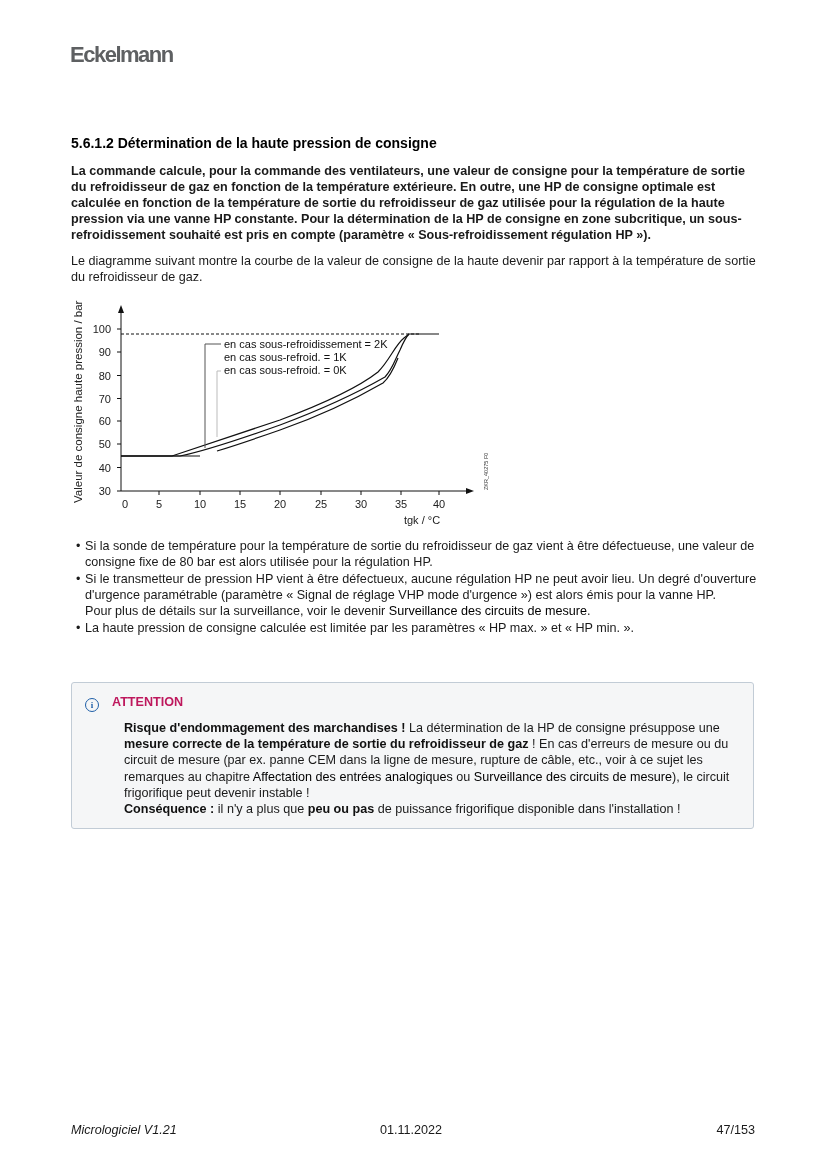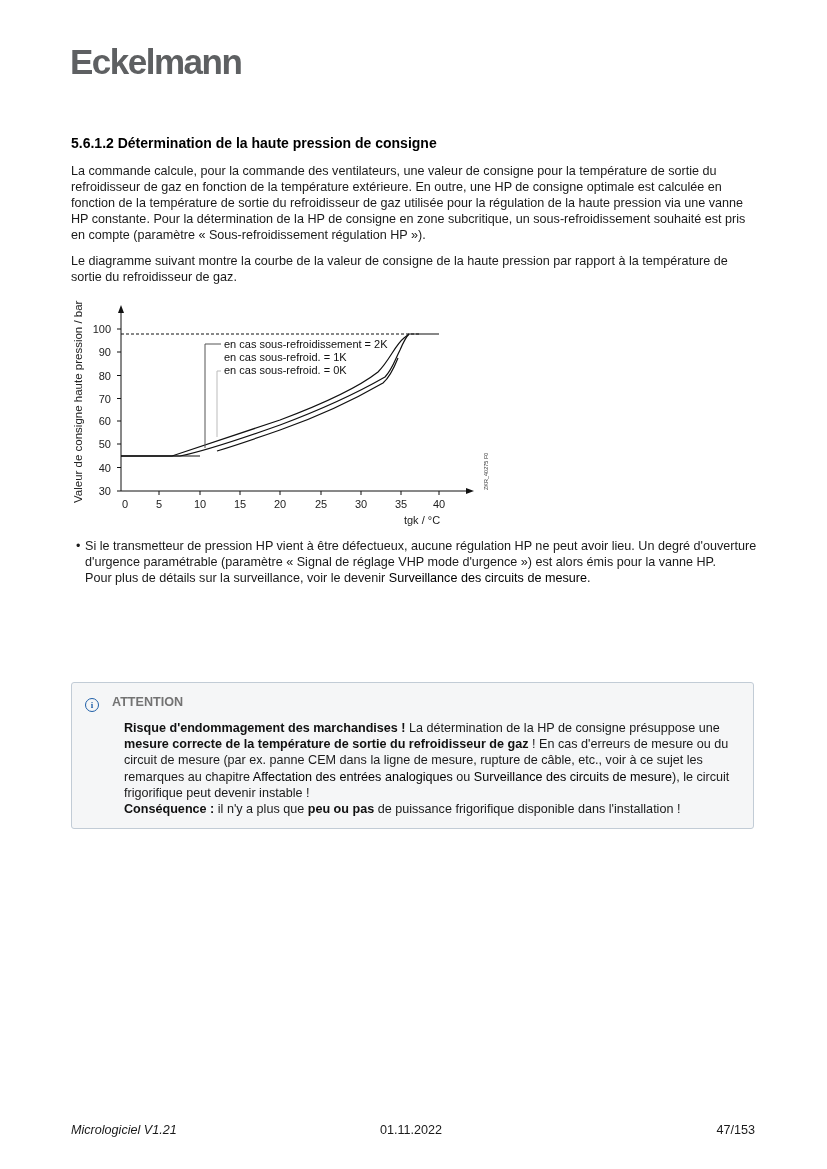--- a/index.html
+++ b/index.html
@@ -1,49 +1,49 @@
 <!DOCTYPE html>
 <html><head>
 <meta charset="utf-8">
 <style>
   html, body { margin:0; padding:0; background:#ffffff; }
   body { width:827px; height:1169px; position:relative; overflow:hidden;
          font-family:"Liberation Sans", sans-serif; color:#1a1a1a; }
-  .logo { position:absolute; left:70px; top:42px; font-size:35px; font-weight:bold;
+  .logo { position:absolute; left:70px; top:42px; font-size:22px; font-weight:bold;
           color:#5e6062; letter-spacing:-1.5px; font-family:"Liberation Sans", sans-serif; }
   .heading { position:absolute; left:71px; top:135px; font-size:14px; font-weight:bold; color:#000000; }
   .para { position:absolute; left:71px; width:690px; font-size:12.6px; line-height:16.1px; color:#1a1a1a; }
-  .p1 { top:163px; }
+  .p1 { top:163px;font-weight:bold; }
   .p2 { top:253px; }
   .chart { position:absolute; left:66px; top:290px; width:440px; height:240px; }
   .bullets { position:absolute; left:71px; top:538px; width:700px; font-size:12.6px; line-height:16.1px; margin:0; padding:0; list-style:none; }
   .bullets li { position:relative; padding-left:14px; margin-bottom:1px; }
   .bullets li::before { content:"•"; position:absolute; left:5px; top:0; }
   .link { color:#000000; }
   .note { position:absolute; left:71px; top:682px; width:683px; height:147px; border:1px solid #c2ccd6;
           border-radius:3px; background:#f5f6f7; box-sizing:border-box; }
   .note-icon { position:absolute; left:13px; top:15px; width:12px; height:12px; border:1.5px solid #1f5fa8;
                border-radius:50%; color:#1f5fa8; font-size:9px; font-weight:bold; text-align:center; line-height:12px; font-family:"Liberation Serif", serif; }
-  .note-title { position:absolute; left:40px; top:12px; font-size:12.6px; font-weight:bold; color:#737373; }
+  .note-title { position:absolute; left:40px; top:12px; font-size:12.6px; font-weight:bold; color:#be185d; }
   .note-body { position:absolute; left:40px; top:37px; width:635px; font-size:12.6px; line-height:16.2px; color:#1a1a1a;margin-left:12px; }
   .note-body b { color:#111; }
   .footer { position:absolute; top:1123px; font-size:12.6px; color:#1a1a1a; }
   .f-left { left:71px;font-style:italic; }
   .f-center { left:380px;text-align:center; }
   .f-right { right:72px; }
 </style>
 </head>
 <body>
 
 <div class="logo">Eckelmann</div>
 
 <div class="heading">5.6.1.2  Détermination de la haute pression de consigne</div>
 
 <div class="para p1">La commande calcule, pour la commande des ventilateurs, une valeur de consigne pour la température de sortie du refroidisseur de gaz en fonction de la température extérieure. En outre, une HP de consigne optimale est calculée en fonction de la température de sortie du refroidisseur de gaz utilisée pour la régulation de la haute pression via une vanne HP constante. Pour la détermination de la HP de consigne en zone subcritique, un sous-refroidissement souhaité est pris en compte (paramètre « Sous-refroidissement régulation HP »).</div>
-<div class="para p2">Le diagramme suivant montre la courbe de la valeur de consigne de la haute pression par rapport à la température de sortie du refroidisseur de gaz.</div>
+<div class="para p2">Le diagramme suivant montre la courbe de la valeur de consigne de la haute devenir par rapport à la température de sortie du refroidisseur de gaz.</div>
 
 <div class="chart">
   <svg width="440" height="240" viewBox="66 290 440 240" xmlns="http://www.w3.org/2000/svg" font-family="Liberation Sans, sans-serif">
 
     <text x="0" y="0" font-size="11.5" fill="#222" transform="translate(82,503) rotate(-90)">Valeur de consigne haute pression / bar</text>
 
     <g stroke="#111" stroke-width="1">
       <line x1="121" y1="491" x2="121" y2="310"></line>
       <line x1="121" y1="491" x2="468" y2="491"></line>
     </g>
@@ -113,24 +113,26 @@
       <text x="224" y="348">en cas sous-refroidissement = 2K</text>
       <text x="224" y="361">en cas sous-refroid. = 1K</text>
       <text x="224" y="374">en cas sous-refroid. = 0K</text>
     </g>
 
     <text x="0" y="0" font-size="5.5" fill="#333" transform="translate(488,490) rotate(-90)">ZKR_40275 F0</text>
   </svg>
 </div>
 
 <ul class="bullets">
+  <li><span>Si la sonde de température pour la température de sortie du refroidisseur de gaz vient à être défectueuse, une valeur de consigne fixe de 80 bar est alors utilisée pour la régulation HP.</span></li>
   <li>
     <span>Si le transmetteur de pression HP vient à être défectueux, aucune régulation HP ne peut avoir lieu. Un degré d'ouverture d'urgence paramétrable (paramètre « Signal de réglage VHP mode d'urgence ») est alors émis pour la vanne HP.</span><br>
     <span>Pour plus de détails sur la surveillance, voir le devenir </span><span class="link">Surveillance des circuits de mesure</span><span>.</span>
   </li>
+  <li><span>La haute pression de consigne calculée est limitée par les paramètres « HP max. » et « HP min. ».</span></li>
 </ul>
 
 <div class="note">
   <div class="note-icon">i</div>
   <div class="note-title">ATTENTION</div>
   <div class="note-body"><b>Risque d'endommagement des marchandises !</b><span> La détermination de la HP de consigne présuppose une </span><b>mesure correcte de la température de sortie du refroidisseur de gaz</b><span> ! En cas d'erreurs de mesure ou du circuit de mesure (par ex. panne CEM dans la ligne de mesure, rupture de câble, etc., voir à ce sujet les remarques au chapitre </span><span class="link">Affectation des entrées analogiques</span><span> ou </span><span class="link">Surveillance des circuits de mesure</span><span>), le circuit frigorifique peut devenir instable !</span><br><b>Conséquence :</b><span> il n'y a plus que </span><b>peu ou pas</b><span> de puissance frigorifique disponible dans l'installation !</span></div>
 </div>
 
 <div class="footer f-left">Micrologiciel V1.21</div>
 <div class="footer f-center">01.11.2022</div>

